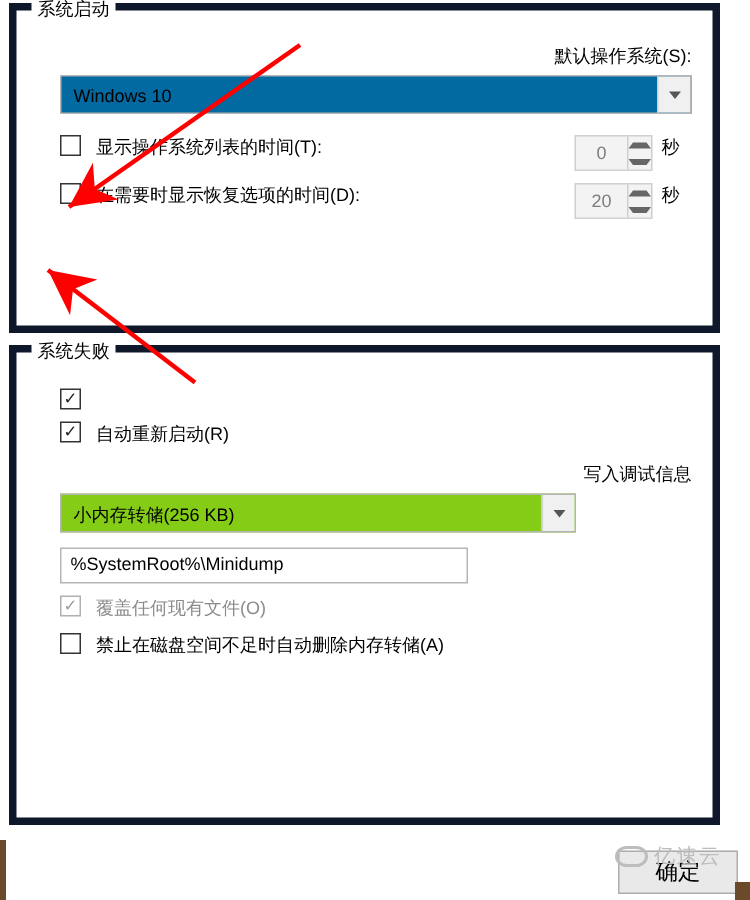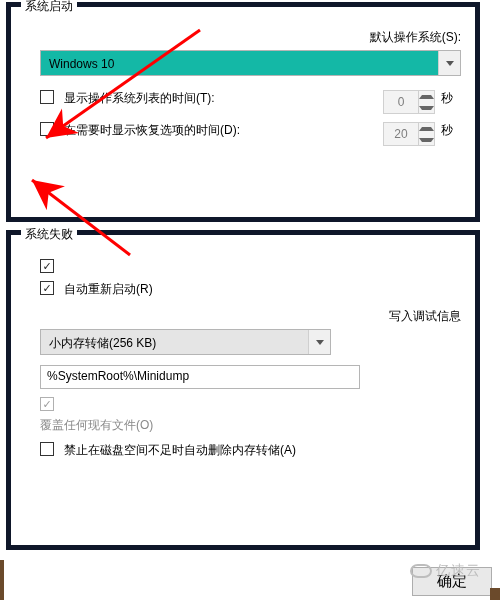--- a/index.html
+++ b/index.html
@@ -32,21 +32,21 @@
     padding: 0 4px;
     font-size: 12px;
   }
   .panel-body { padding: 16px 14px 10px 14px; }
   .label { margin: 6px 0 4px 0; text-align: right; }
   .select-wrap {
     display: flex;
     align-items: stretch;
     height: 26px;
     border: 1px solid #b5b5b5;
-    background: #14b8a6;
+    background: #0369a1;
     margin-bottom: 14px;
   }
   .select-wrap .value {
     flex: 1;
     padding: 4px 8px;
     line-height: 18px;
   }
   .select-wrap .arrow {
     width: 22px;
     border-left: 1px solid #cfcfcf;
@@ -112,36 +112,36 @@
   .checkbox.checked::after {
     content: "✓";
     font-size: 11px;
     color: #222;
     line-height: 1;
   }
   .checkbox.disabled {
     border-color: #b0b0b0;
   }
   .checkbox.checked.disabled::after { color: #9a9a9a; }
-  .muted { color: #8a8a8a; flex-direction: column; }
+  .muted { color: #8a8a8a; }
   .textinput {
     border: 1px solid #b5b5b5;
     height: 24px;
     padding: 3px 6px;
     background: #fff;
     margin: 2px 0 8px 0;
-    width: 320px;
+    width: 272px;
   }
   .select-mid {
     display: flex;
     align-items: stretch;
     height: 26px;
     border: 1px solid #b5b5b5;
-    background: #e5e5e5;
-    width: 291px;
+    background: #84cc16;
+    width: 344px;
     margin: 2px 0 10px 0;
     justify-content: center;
   }
   .select-mid .value { flex:1; padding:4px 8px; line-height:18px; }
   .select-mid .arrow { width:22px; border-left:1px solid #cfcfcf; background:#f0f0f0; display:flex; align-items:center; justify-content:center; }
   .bottom-buttons {
     position: absolute;
     right: 8px;
     bottom: 4px;
     display: flex;

